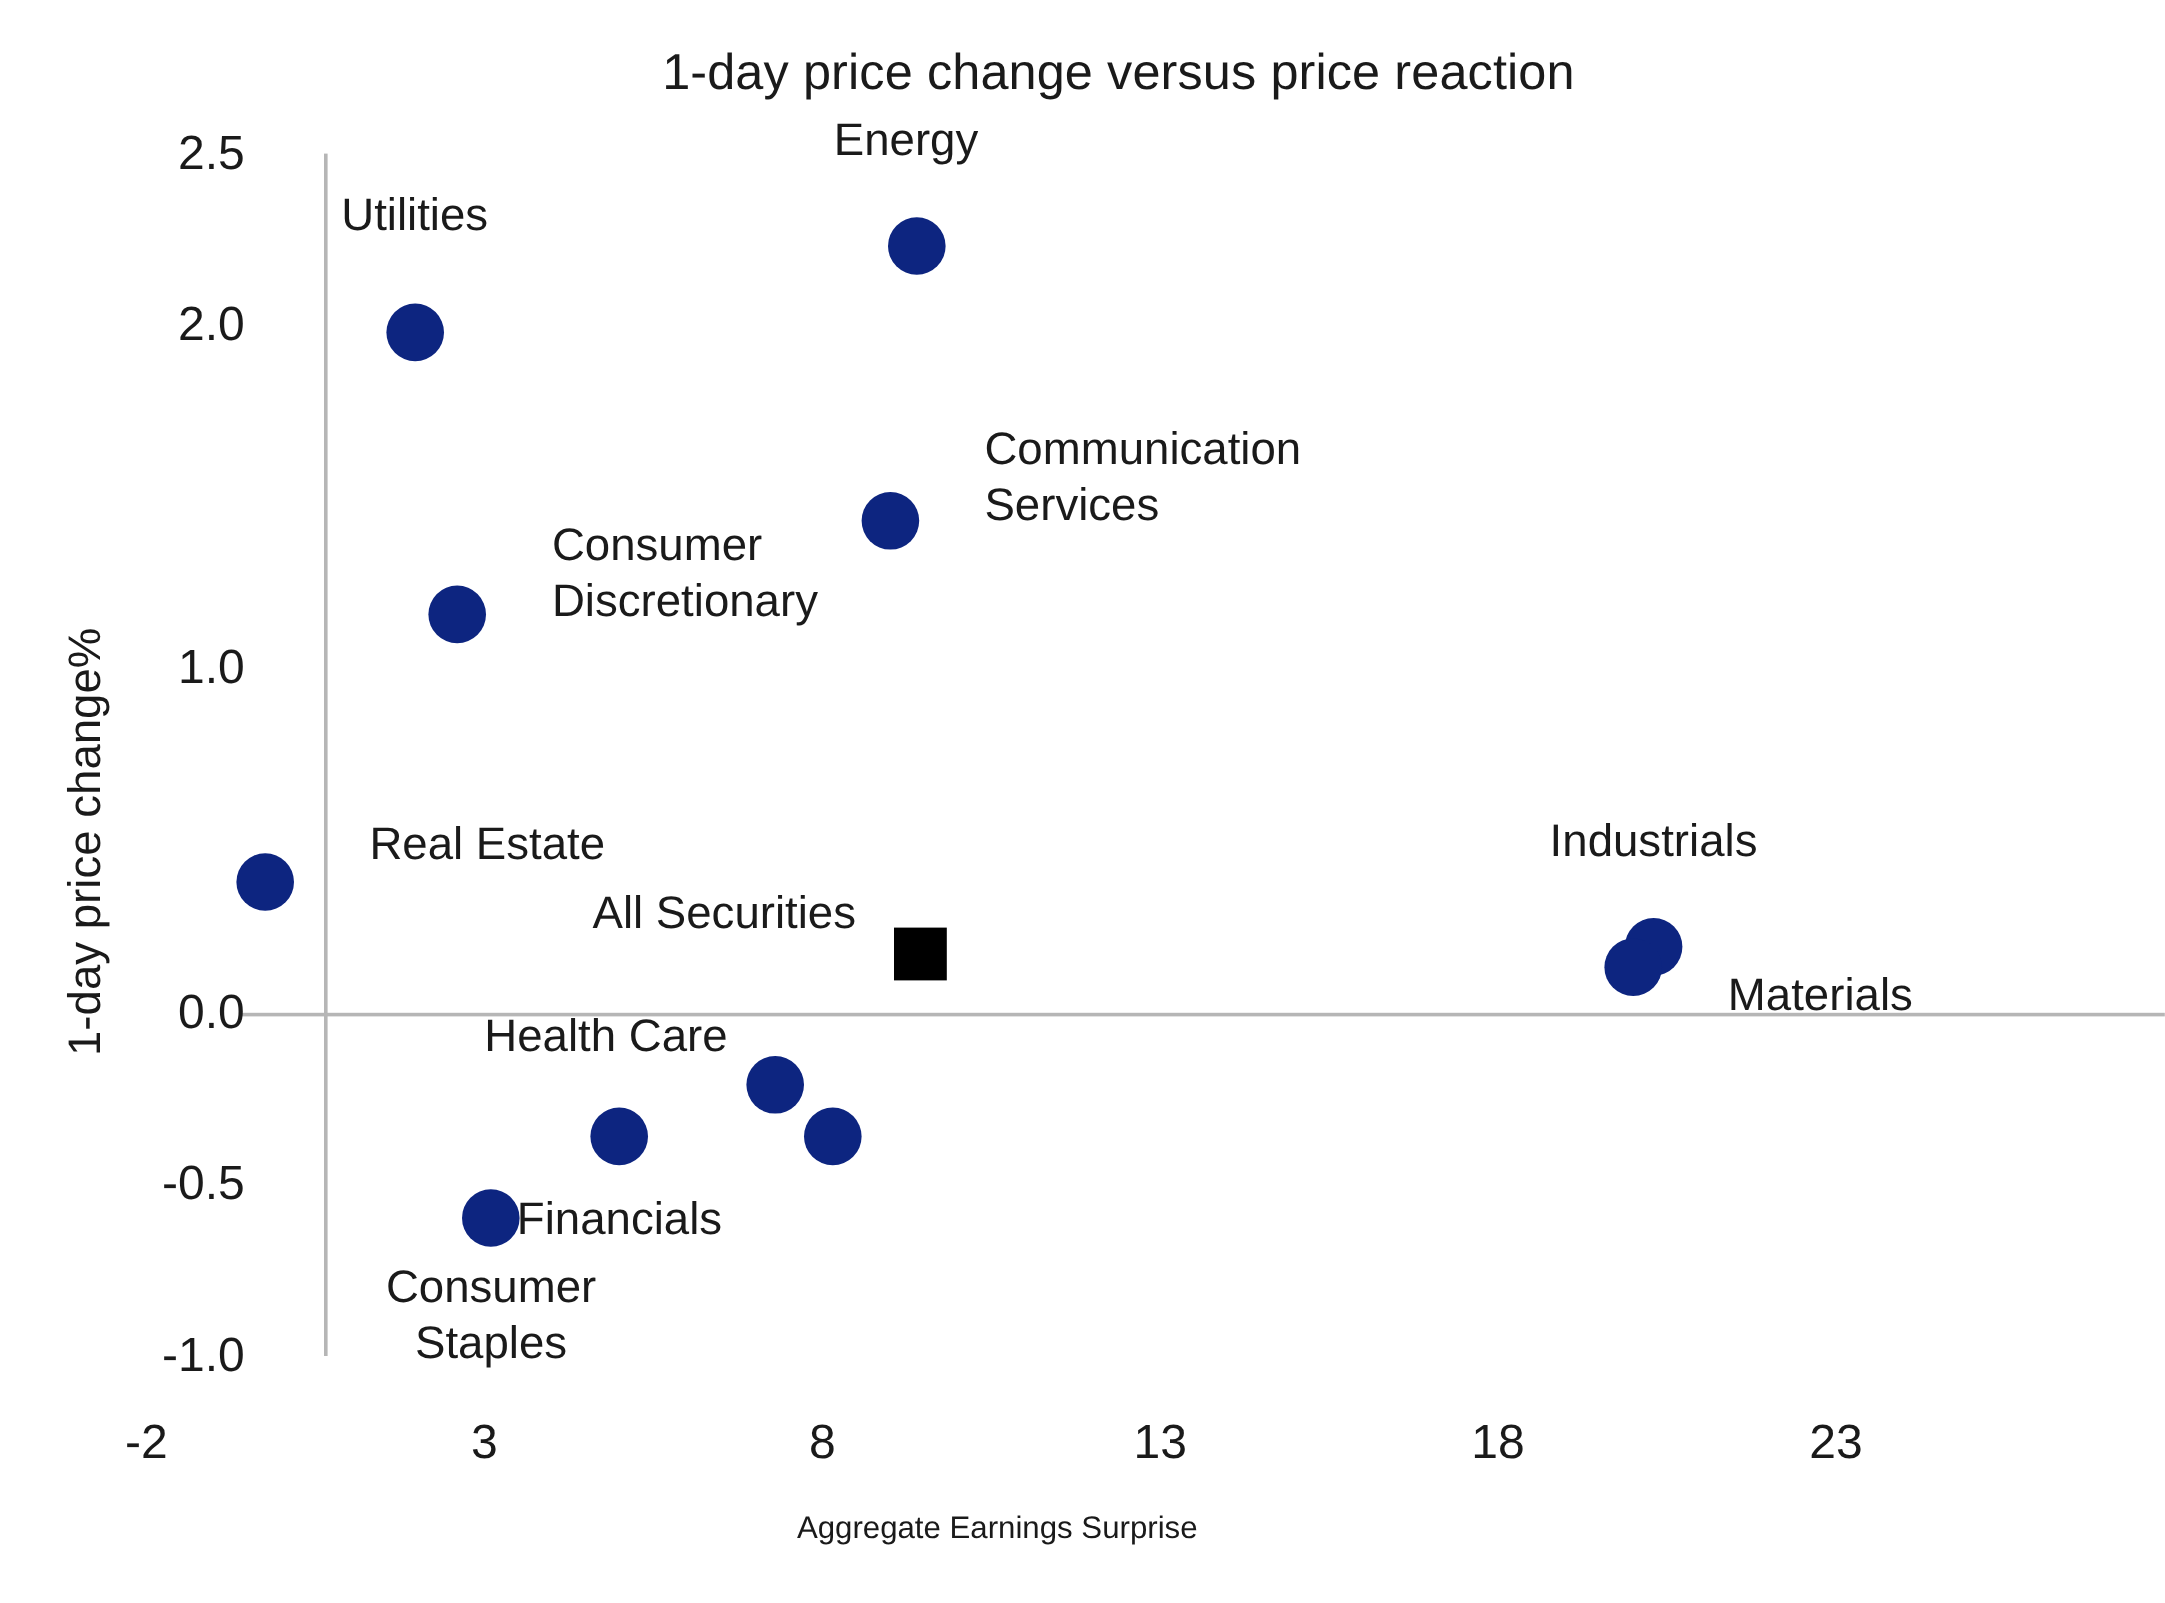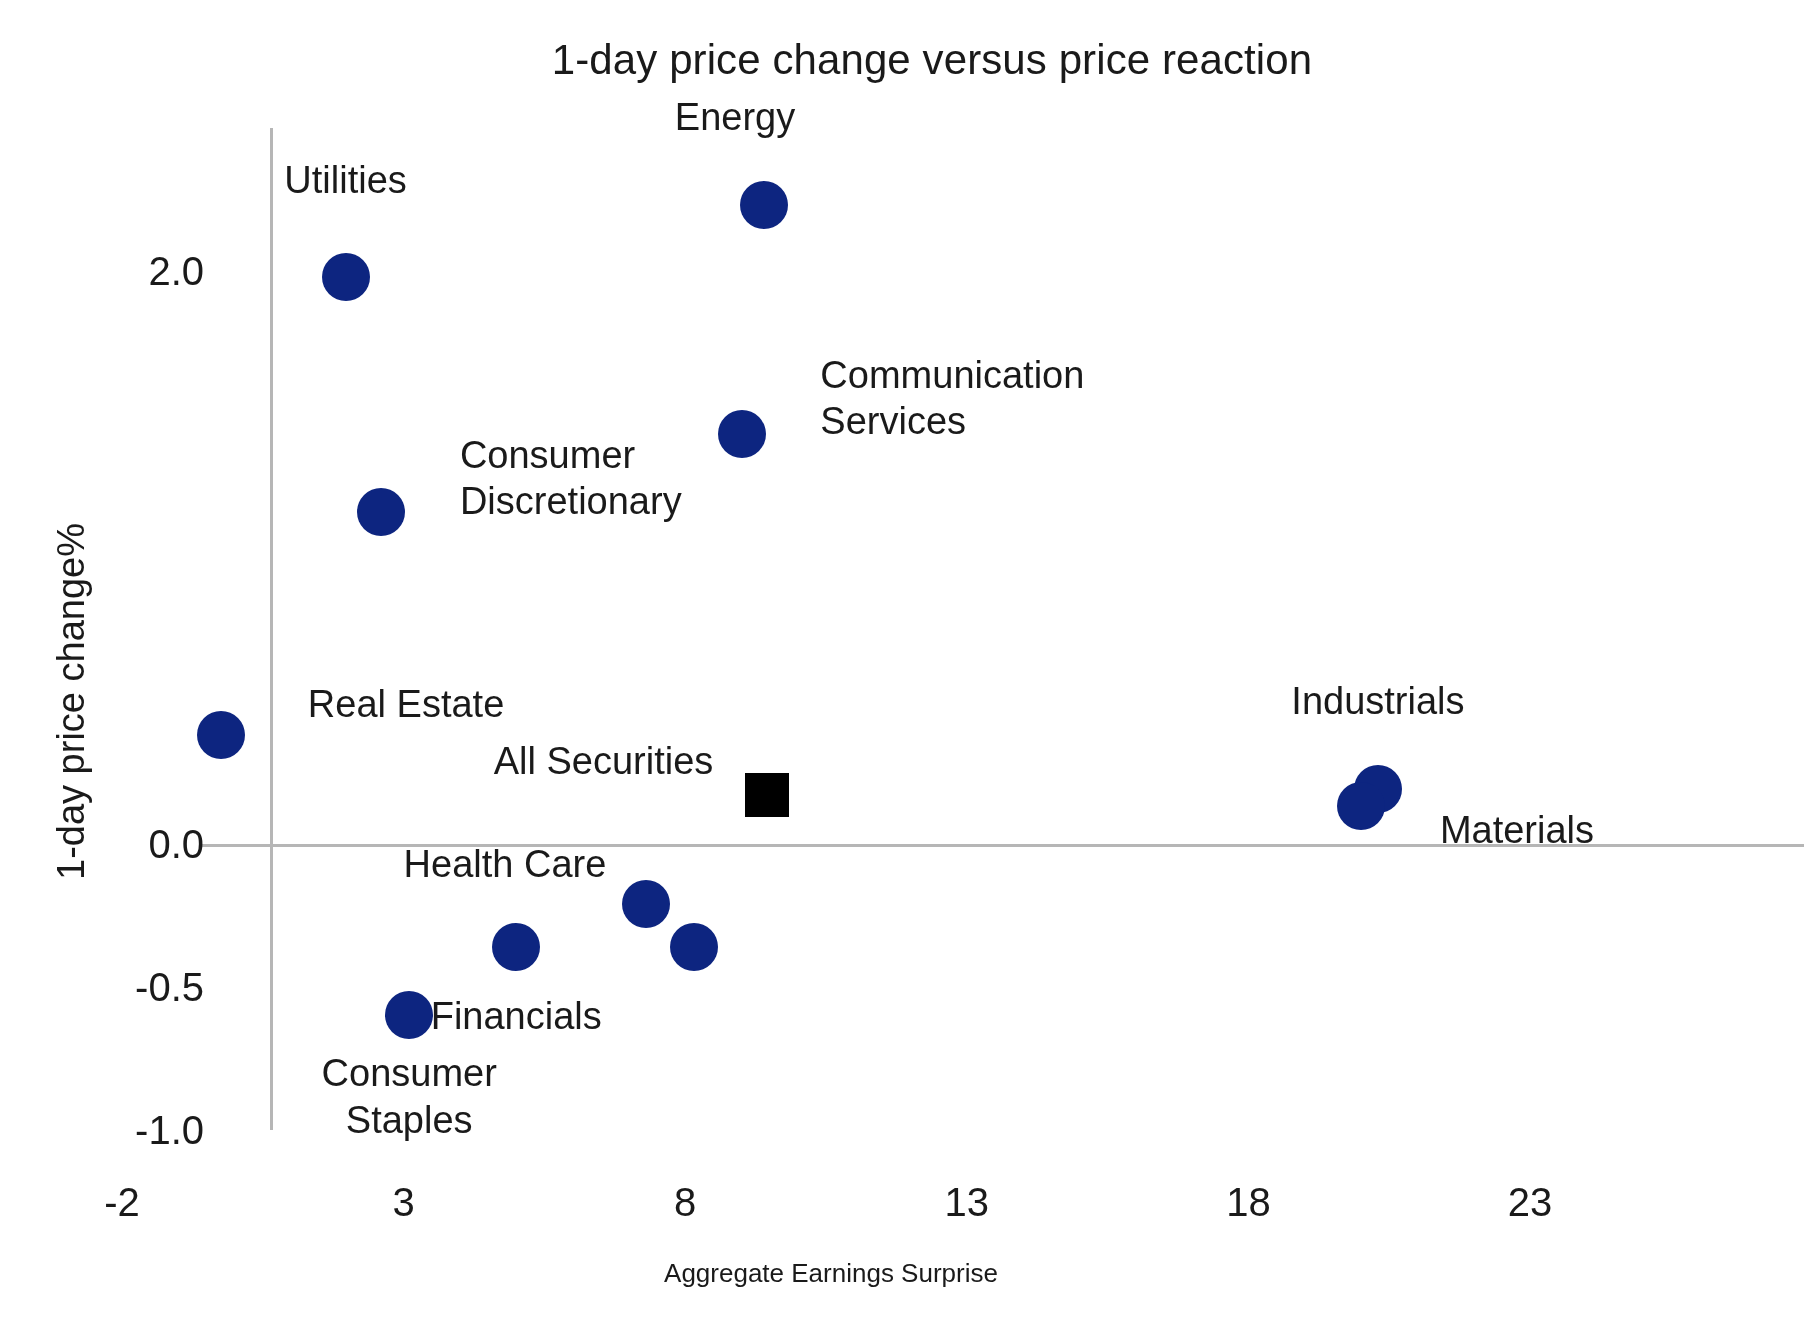--- a/index.html
+++ b/index.html
@@ -123,31 +123,33 @@
 
   <div id="chart-title">1-day price change versus price reaction</div>
 
   <div id="plot">
 
   <div class="axis-line-v" style="left: 270px; top: 128px; height: 1002px;"></div>
       <div class="axis-line-h" style="left: 200px; top: 843.714px; width: 1604px;"></div>
       <div class="ytick" style="top: 1130px; width: 230px; left: 0px; padding-right: 26px; box-sizing: border-box;">-1.0</div>
       <div class="ytick" style="top: 986.857px; width: 230px; left: 0px; padding-right: 26px; box-sizing: border-box;">-0.5</div>
       <div class="ytick" style="top: 843.714px; width: 230px; left: 0px; padding-right: 26px; box-sizing: border-box;">0.0</div>
+      <div class="ytick" style="top: 557.429px; width: 230px; left: 0px; padding-right: 26px; box-sizing: border-box;">1.0</div>
       <div class="ytick" style="top: 271.143px; width: 230px; left: 0px; padding-right: 26px; box-sizing: border-box;">2.0</div>
+      <div class="ytick" style="top: 128px; width: 230px; left: 0px; padding-right: 26px; box-sizing: border-box;">2.5</div>
       <div class="xtick" style="left: 122px; top: 1180px;">-2</div>
       <div class="xtick" style="left: 403.6px; top: 1180px;">3</div>
       <div class="xtick" style="left: 685.2px; top: 1180px;">8</div>
       <div class="xtick" style="left: 966.8px; top: 1180px;">13</div>
       <div class="xtick" style="left: 1248.4px; top: 1180px;">18</div>
       <div class="xtick" style="left: 1530px; top: 1180px;">23</div>
       <div id="ylabel" style="left: 50px; top: 880px;">1-day price change%</div>
       <div id="xlabel" style="left: 831px; top: 1258px;">Aggregate Earnings Surprise</div>
       <div class="point" title="Energy" style="width: 48px; height: 48px; background: rgb(13, 37, 128); left: 764.048px; top: 205.297px;"></div>
-      <div class="point-label anchor-center" style="left: 735px; top: 94.2743px;">Energy</div>
+      <div class="point-label anchor-center" style="left: 755px; top: 94.2743px;">Energy</div>
       <div class="point" title="Utilities" style="width: 48px; height: 48px; background: rgb(13, 37, 128); left: 345.59px; top: 276.869px;"></div>
       <div class="point-label anchor-center" style="left: 345.59px; top: 157.257px;">Utilities</div>
       <div class="point" title="Communication Services" style="width: 48px; height: 48px; background: rgb(13, 37, 128); left: 741.52px; top: 434.326px;"></div>
       <div class="point-label anchor-start" style="left: 820.368px; top: 351.931px;">Communication
 Services</div>
       <div class="point" title="Consumer Discretionary" style="width: 48px; height: 48px; background: rgb(13, 37, 128); left: 381.072px; top: 511.623px;"></div>
       <div class="point-label anchor-start" style="left: 459.92px; top: 432.091px;">Consumer
 Discretionary</div>
       <div class="point" title="Real Estate" style="width: 48px; height: 48px; background: rgb(13, 37, 128); left: 220.56px; top: 734.926px;"></div>
       <div class="point-label anchor-start" style="left: 307.856px; top: 681.16px;">Real Estate</div>

